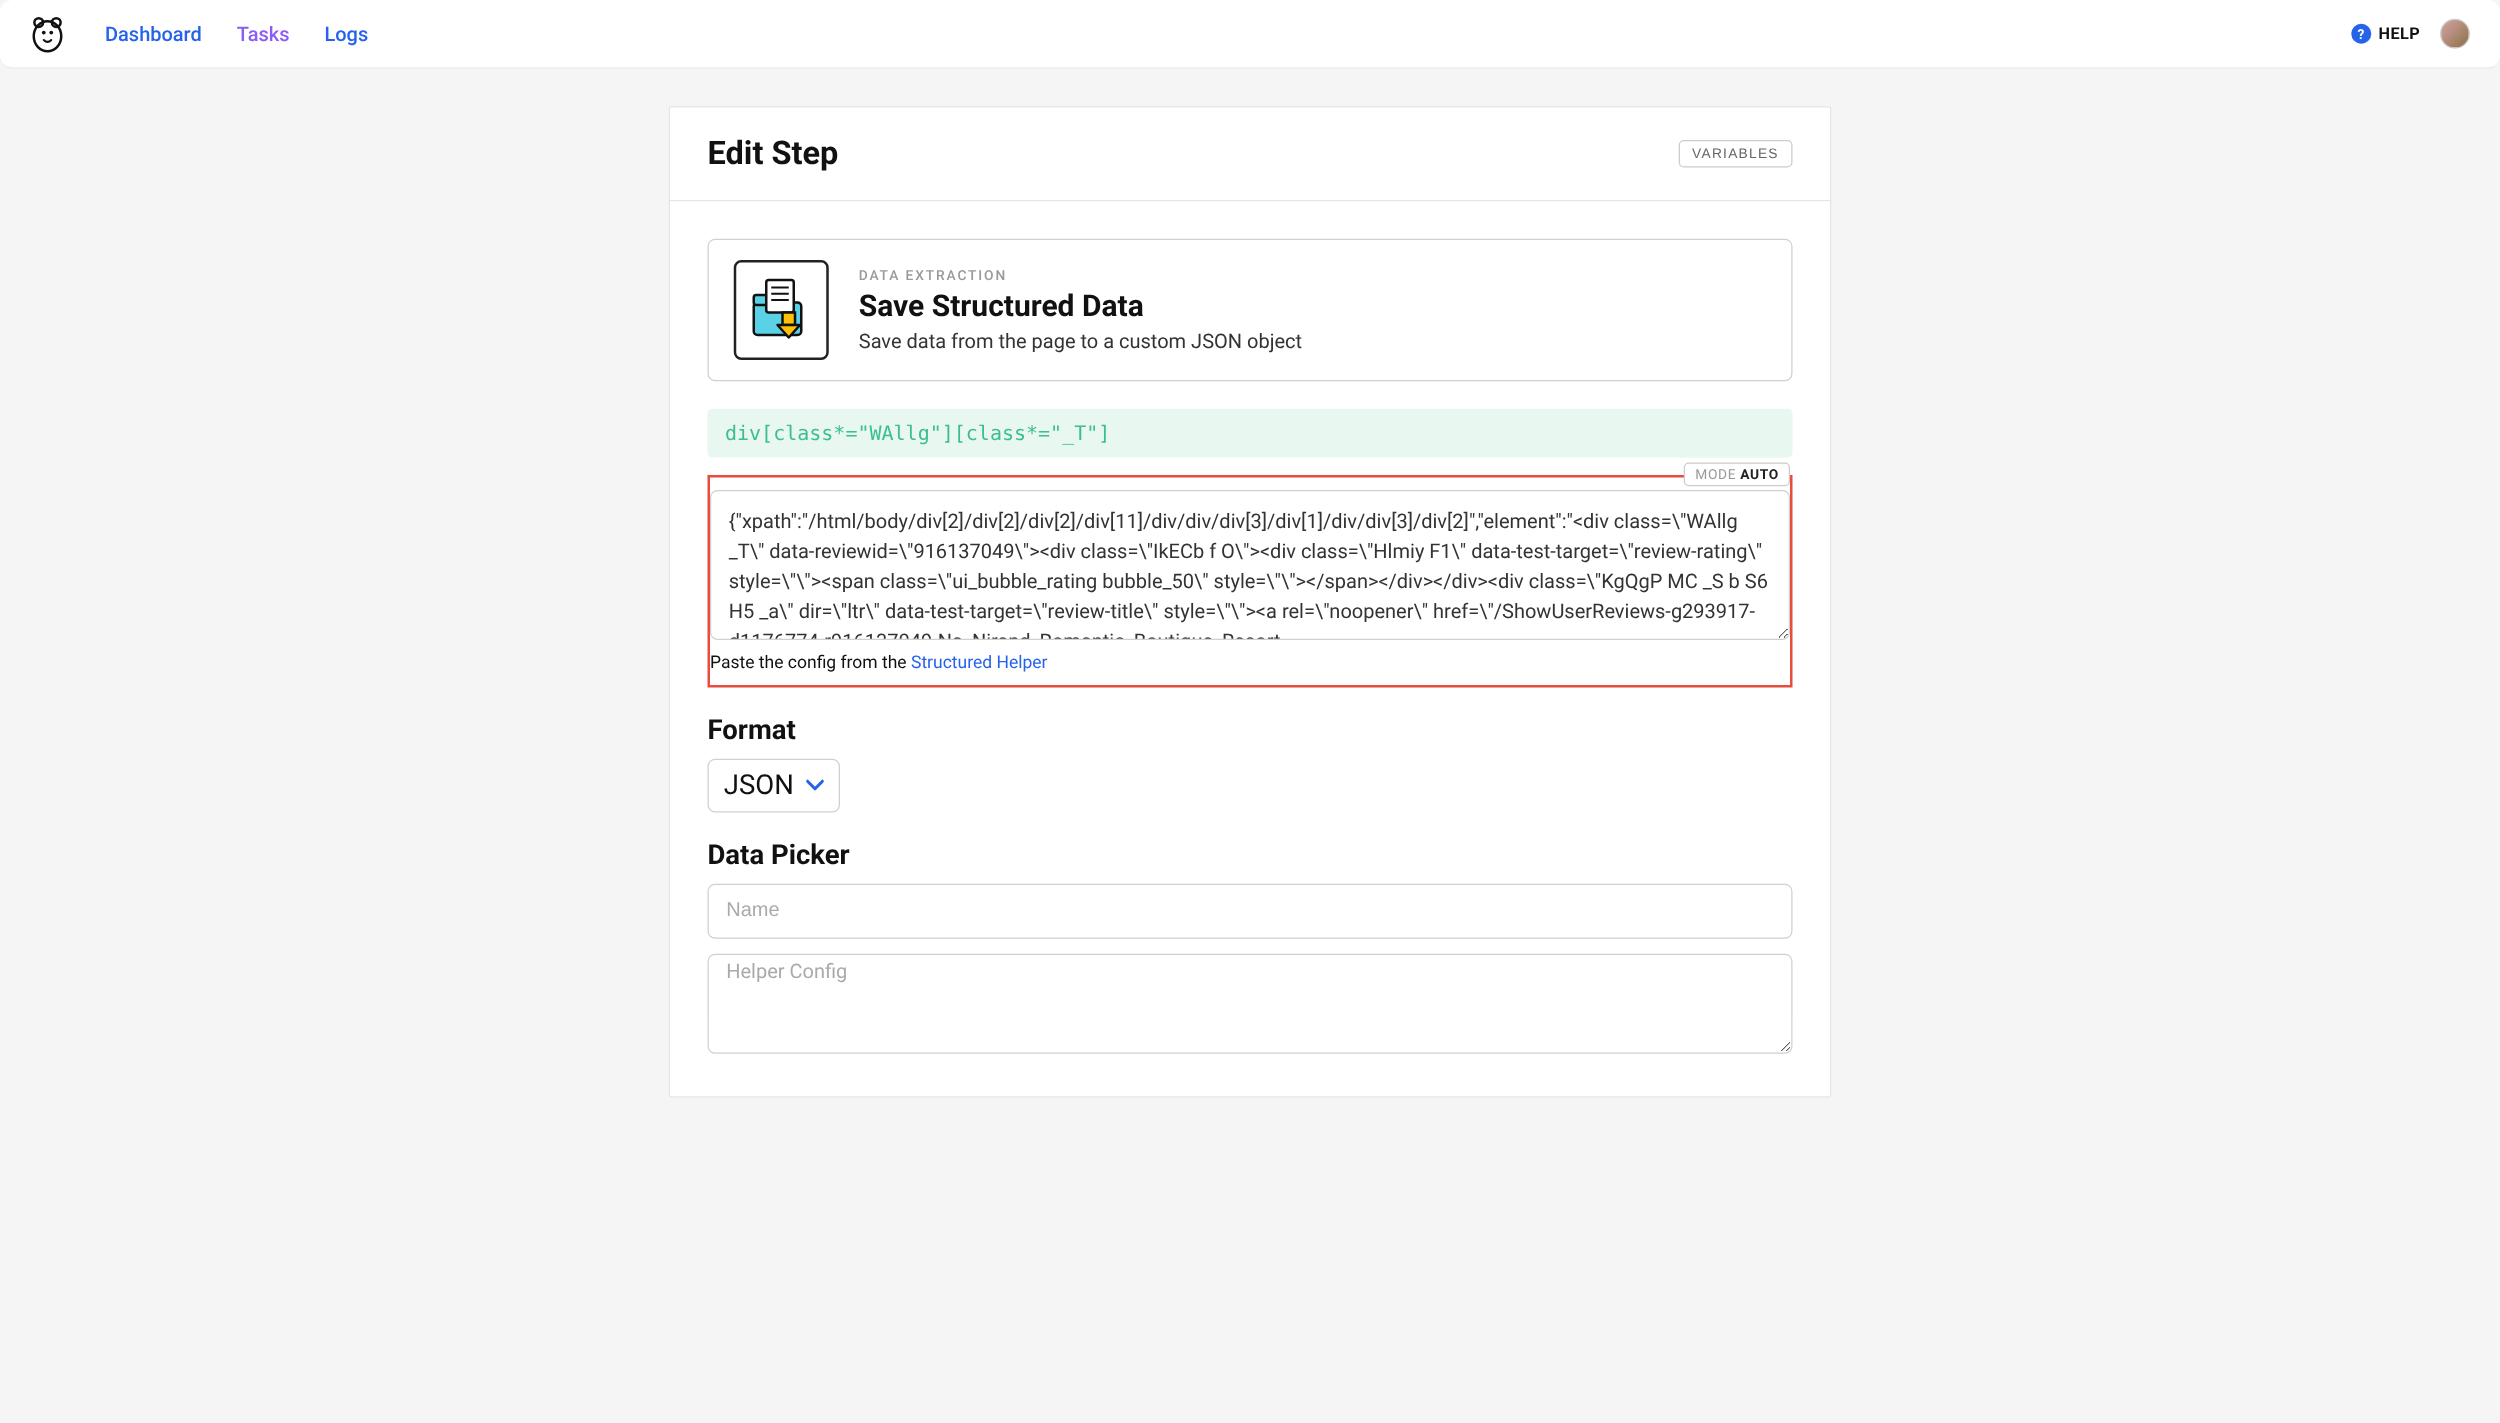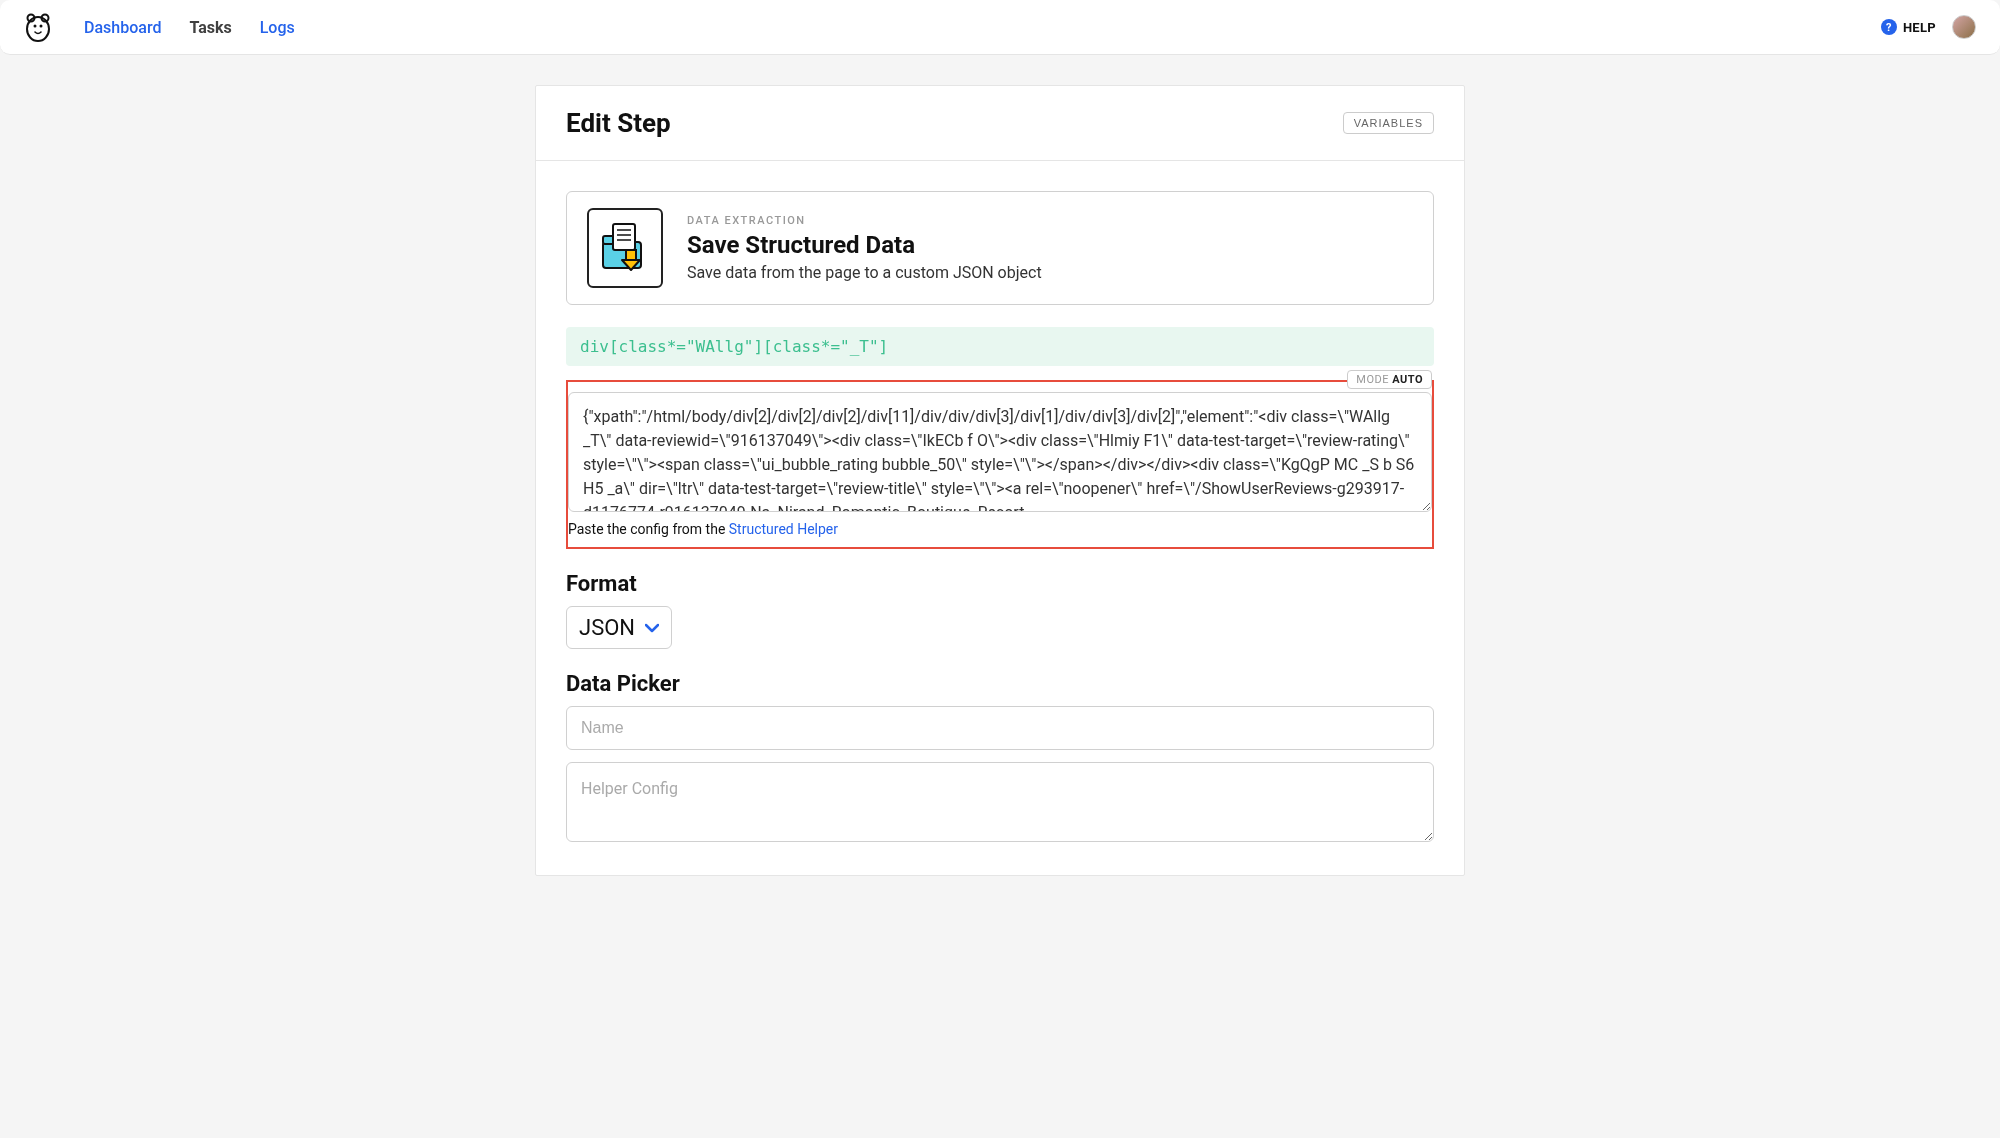--- a/index.html
+++ b/index.html
@@ -24,21 +24,21 @@
 .logo {
   width: 28px; height: 32px;
 }
 .nav { display: flex; gap: 28px; }
 .nav a {
   text-decoration: none;
   font-size: 16px;
   color: #2563eb;
   font-weight: 500;
 }
-.nav a.active { color: #404040; font-weight: bold; }
+.nav a.active { color: #8b5cf6; }
 .topbar-right { display: flex; align-items: center; gap: 16px; }
 .help-wrap { display: flex; align-items: center; gap: 6px; font-weight: 700; font-size: 13px; letter-spacing: 0.3px; }
 .help-icon {
   width: 16px; height: 16px; border-radius: 50%;
   background: #2563eb; color: #fff; display: flex; align-items: center; justify-content: center;
   font-size: 11px; font-weight: 700;
 }
 .avatar {
   width: 24px; height: 24px; border-radius: 50%;
   background: linear-gradient(135deg, #d4a5a5, #8b6f47);
@@ -161,21 +161,21 @@
   padding: 12px 14px;
   font-size: 16px;
   margin-top: 0;
 }
 .input-text::placeholder, textarea.config::placeholder { color: #aaa; }
 textarea.config {
   width: 100%;
   height: 80px;
   border: 1px solid #d0d0d0;
   border-radius: 6px;
-  padding: 16px 14px;
+  padding: 3px 14px;
   font-size: 16px;
   font-family: inherit;
   resize: both;
   margin-top: 12px;
   color: #4d7c0f;
 }
 .inner-pad { padding: 0 0; }
 </style>
 </head>
 <body>

